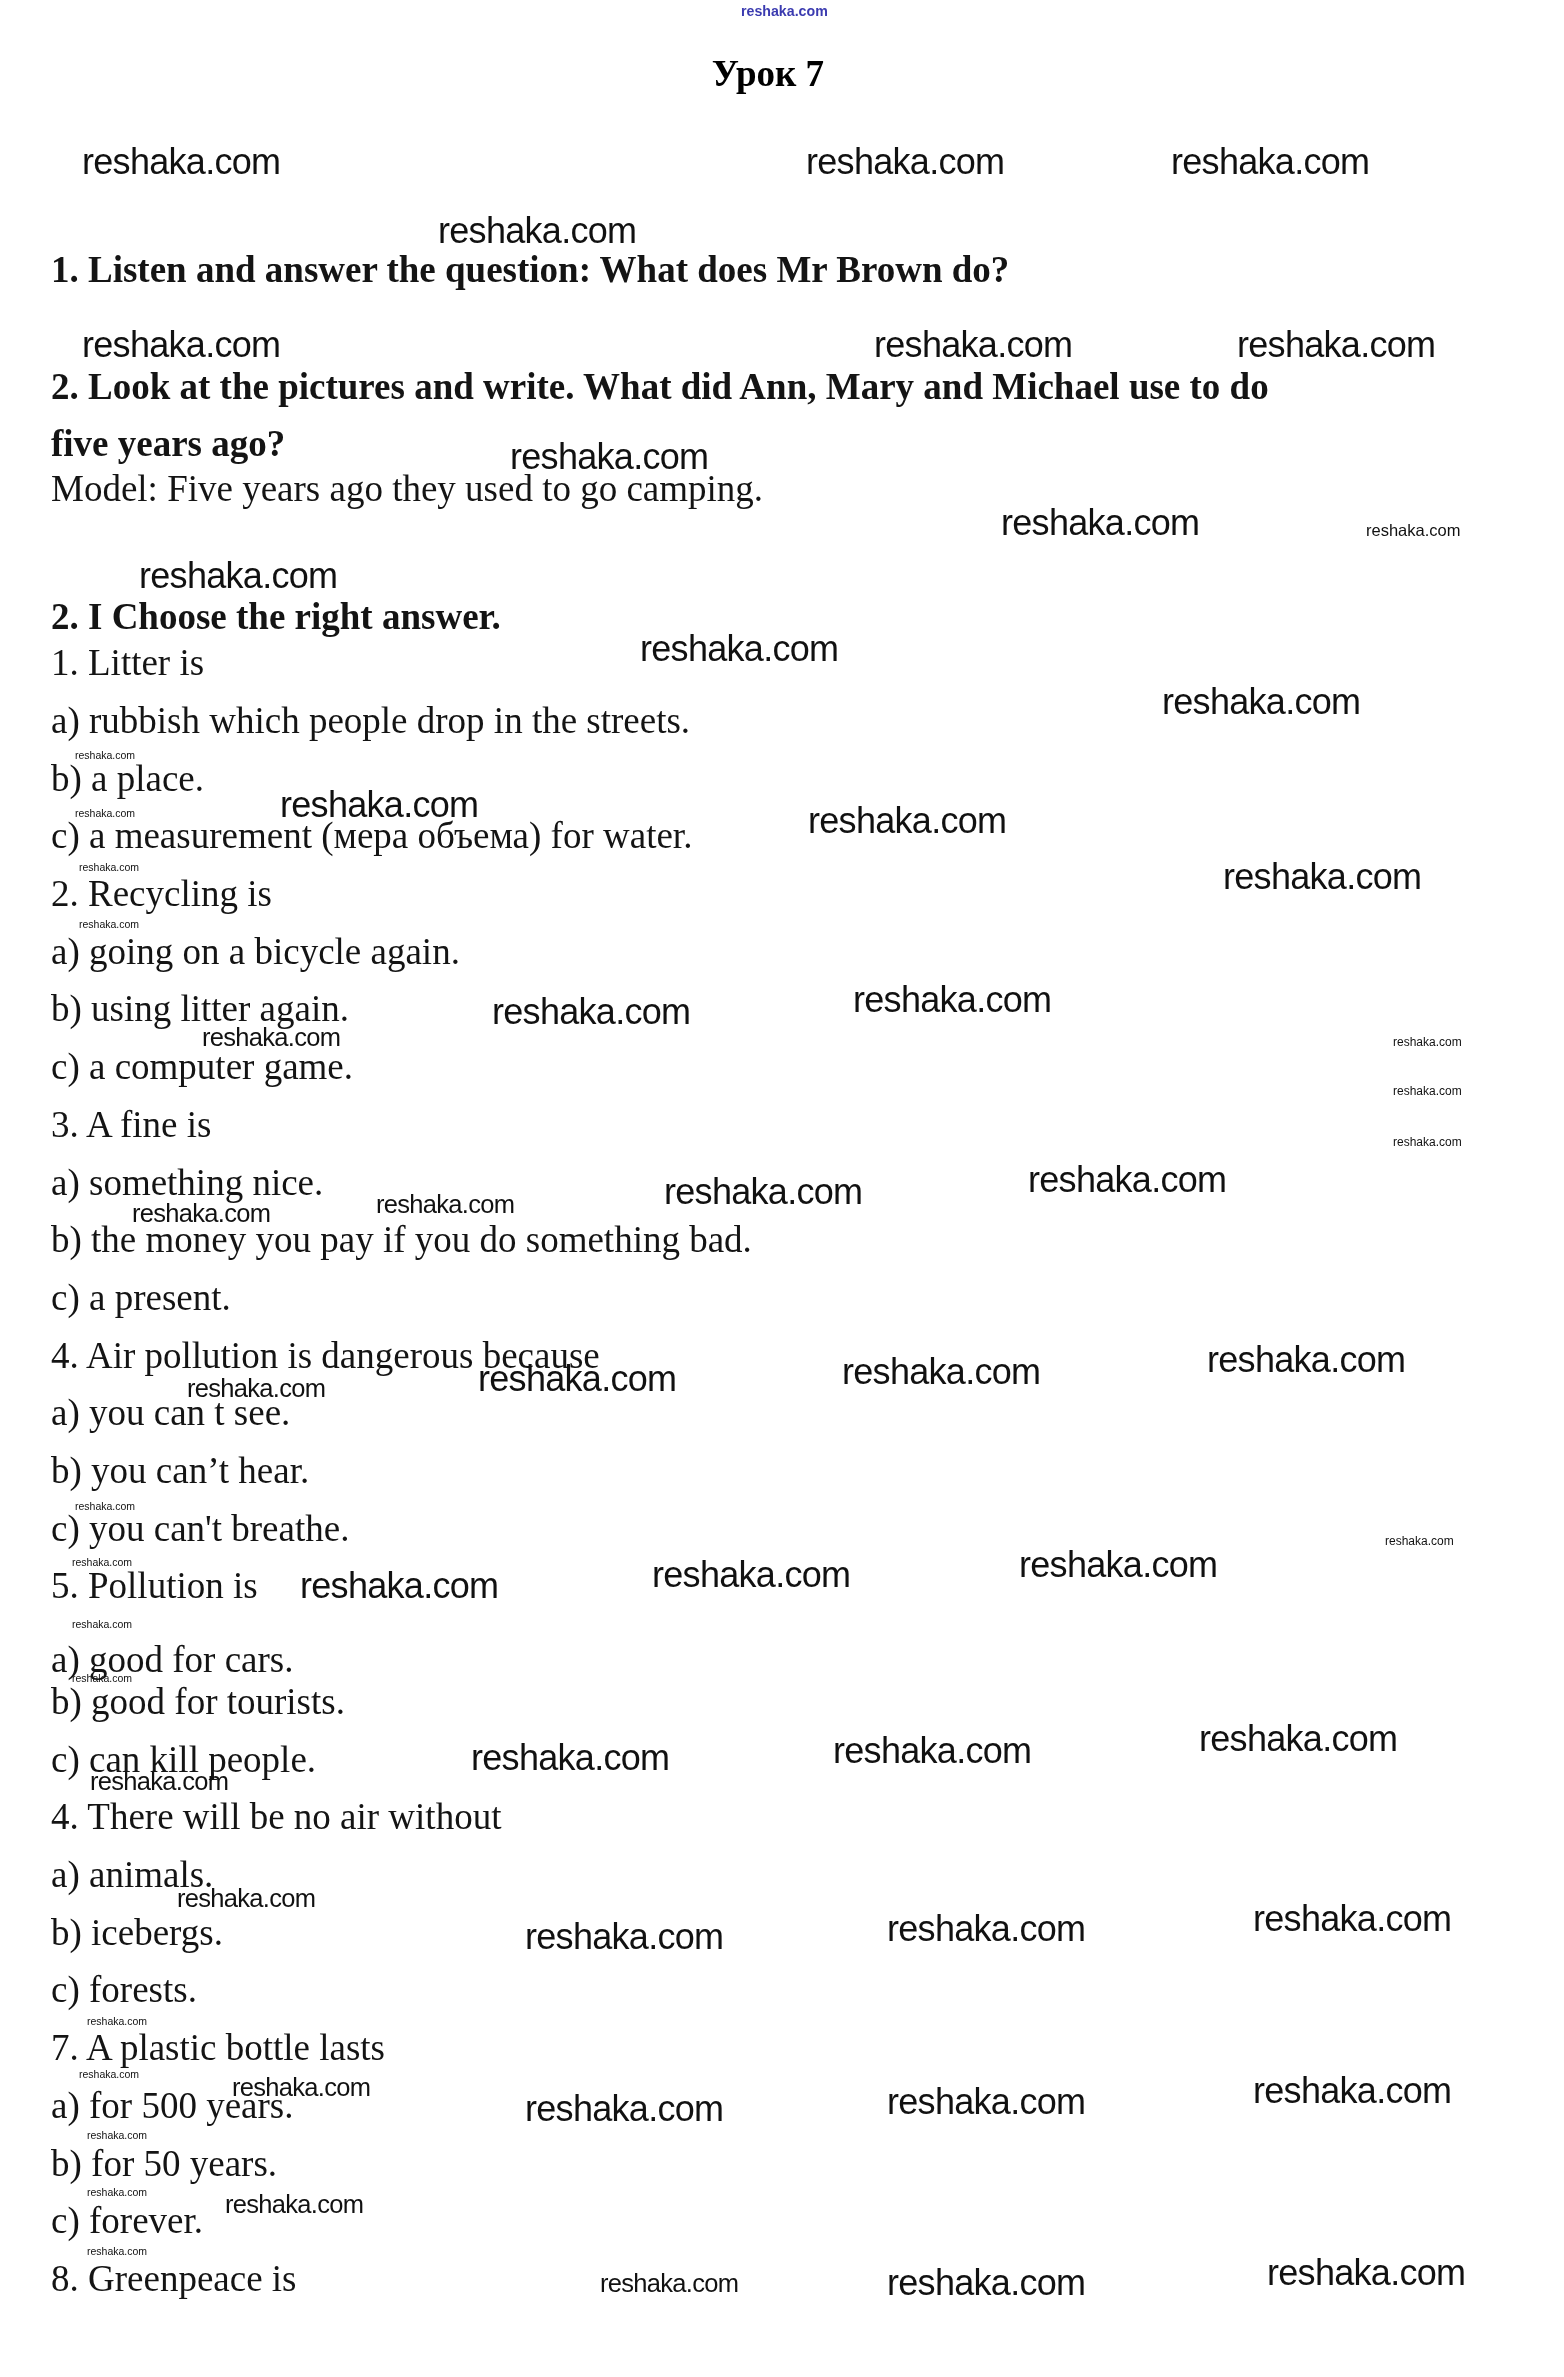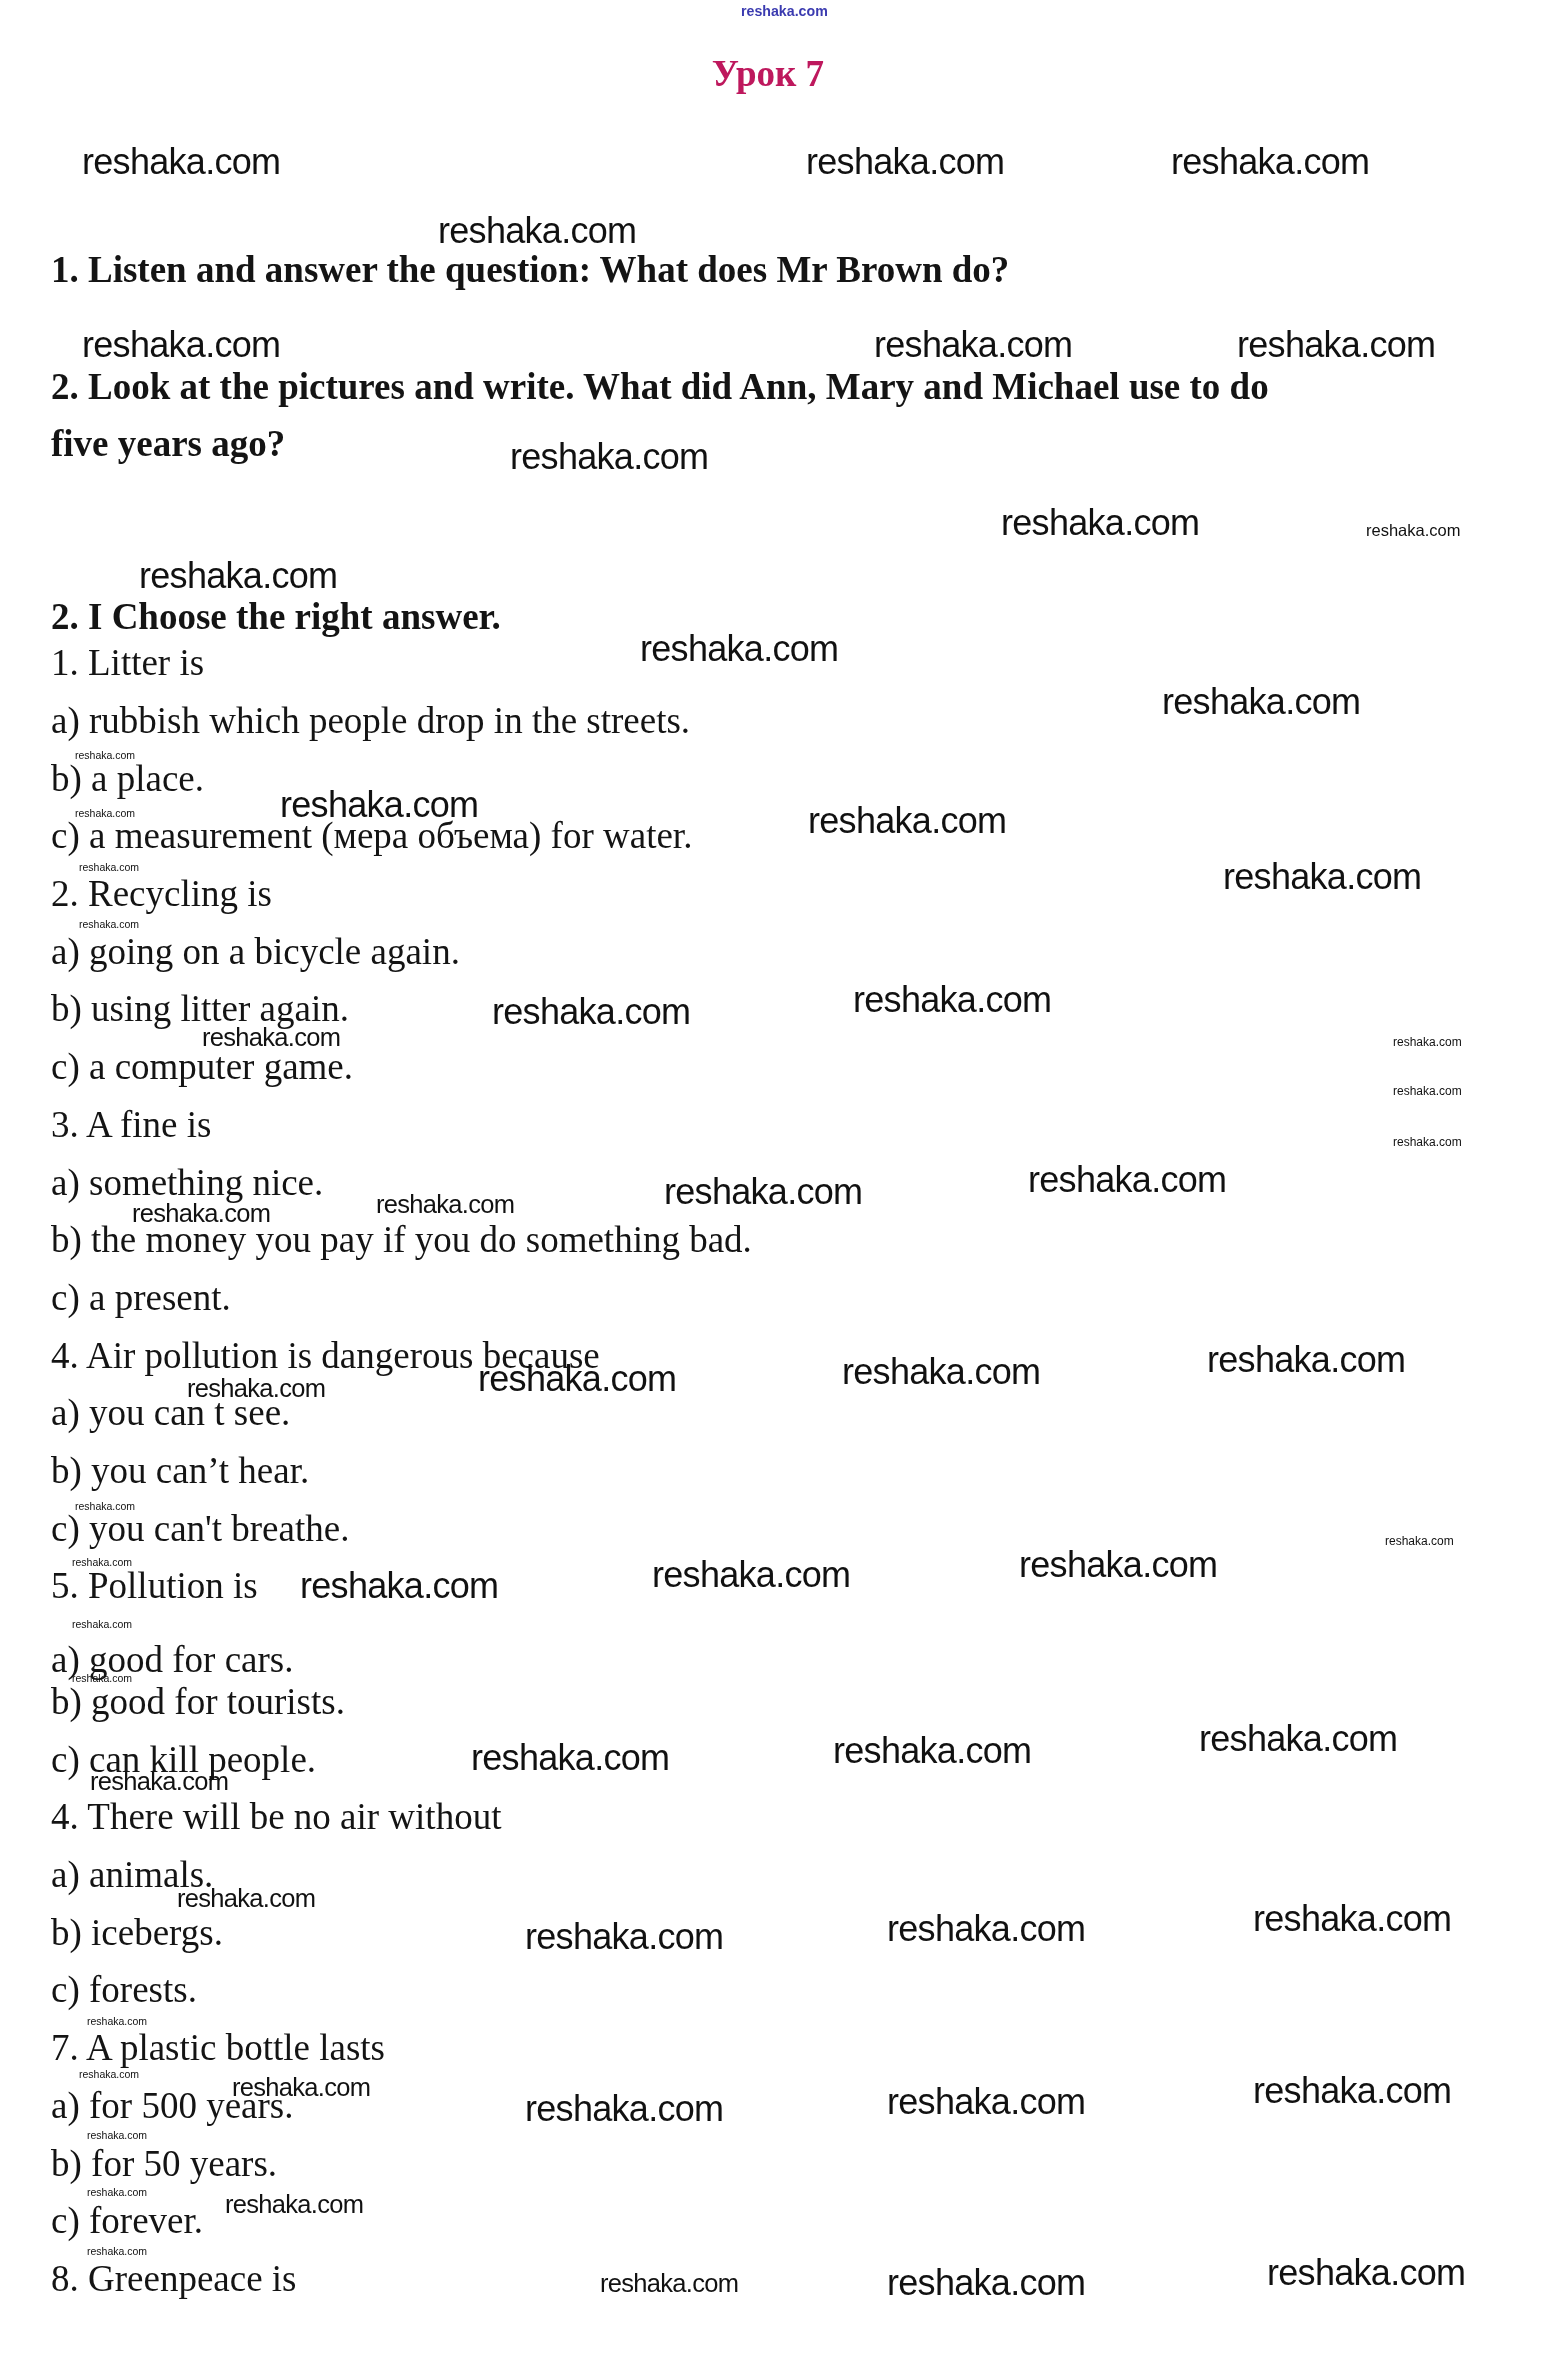--- a/index.html
+++ b/index.html
@@ -2,21 +2,21 @@
 <html style="font-size:12px"><head>
 <meta charset="utf-8">
 <style>
   * { margin:0; padding:0; box-sizing:border-box; }
   html,body { background:#ffffff; }
   body { width:1565px; height:2377px; position:relative; overflow:hidden;
          font-family:"Liberation Serif","DejaVu Serif",serif; }
   .page { position:absolute; left:0; top:0; width:1565px; height:2377px; background:#ffffff; }
 
   .doc-title { position:absolute; top:52px; left:0; width:1536px; text-align:center;
-               font-size:37px; font-weight:bold; color:#be185d; }
+               font-size:37px; font-weight:bold; color:#000000; }
 
   .line { position:absolute; left:51px; font-size:37px; color:#141414;
           white-space:nowrap; line-height:1.1; }
   .line.bold { font-weight:bold;margin-top:12px; }
 
   .wm { position:absolute; font-family:"Liberation Sans","DejaVu Sans",sans-serif;
         color:#111111; white-space:nowrap; line-height:1; letter-spacing:-0.7px; }
   .wm-lg { font-size:36px; }
   .wm-md { font-size:25.5px; }
   .wm-sm { font-size:10.5px; letter-spacing:0; }
@@ -27,20 +27,21 @@
 </head>
 <body>
 
 <div class="page">
 
   <div class="doc-title">Урок 7</div>
 
   <div class="line bold" style="top:238px">1. Listen and answer the question: What does Mr Brown do?</div>
   <div class="line bold" style="top:355px">2. Look at the pictures and write. What did Ann, Mary and Michael use to do</div>
   <div class="line bold" style="top:412px">five years ago?</div>
+  <div class="line" style="top:469px">Model: Five years ago they used to go camping.</div>
   <div class="line bold" style="top:585px">2. I Choose the right answer.</div>
 
   <div class="line" style="top:643px">1. Litter is</div>
   <div class="line" style="top:701px">a) rubbish which people drop in the streets.</div>
   <div class="line" style="top:759px">b) a place.</div>
   <div class="line" style="top:816px">c) a measurement (мера объема) for water.</div>
 
   <div class="line" style="top:874px">2. Recycling is</div>
   <div class="line" style="top:932px">a) going on a bicycle again.</div>
   <div class="line" style="top:989px">b) using litter again.</div>

